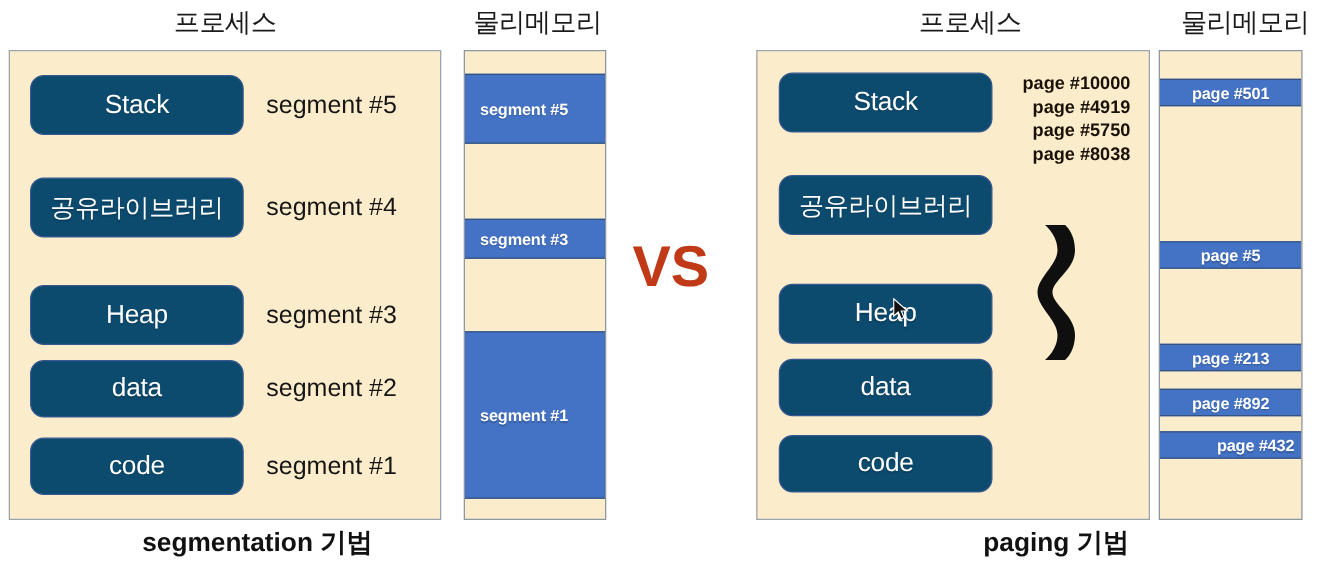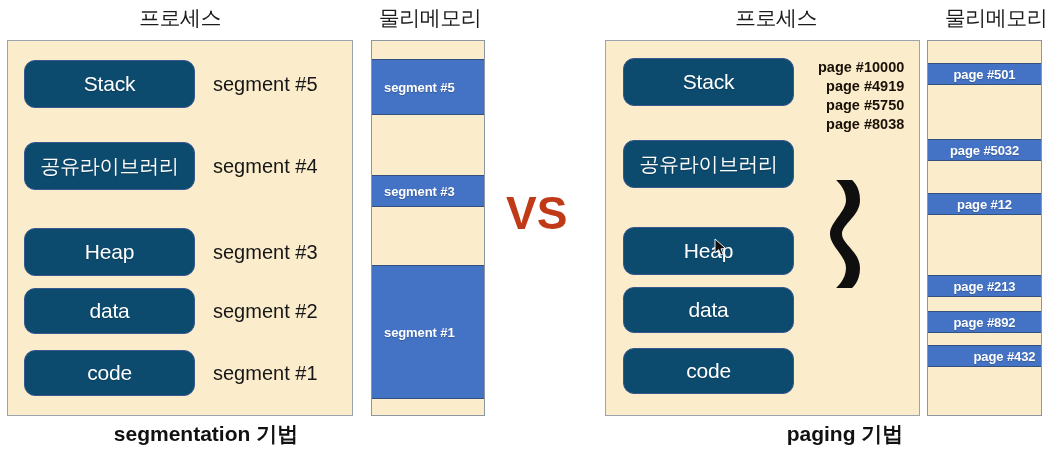--- a/index.html
+++ b/index.html
@@ -202,22 +202,21 @@
     </svg>
   </div>
 
   <div class="seg-block" style="left:623px; top:287px; width:171px; height:46px;">data</div>
 
   <div class="seg-block" style="left:623px; top:348px; width:171px; height:46px;">code</div>
 
 
   <div class="mem-col" style="left:888px; top:40px; width:115px; height:376px;margin-left:39px;">
     <div class="mem-slot wide-label" style="top:22px; height:22px;">page #501</div>
-    <div class="mem-slot wide-label" style="top:98px; height:22px;">page #5032</div>
-    <div class="mem-slot wide-label" style="top:152px; height:22px;">page #12</div>
+    <div class="mem-slot wide-label" style="top:152px; height:22px;">page #5</div>
     <div class="mem-slot wide-label" style="top:234px; height:22px;">page #213</div>
     <div class="mem-slot wide-label" style="top:270px; height:22px;">page #892</div>
     <div class="mem-slot wide-label" style="top:304px; height:22px;padding-left:40px;">page #432</div>
   </div>
 
   <div class="caption" style="left:700px; top:420px; width:290px;">paging 기법</div>
 
 </div>
 
 </body></html>

